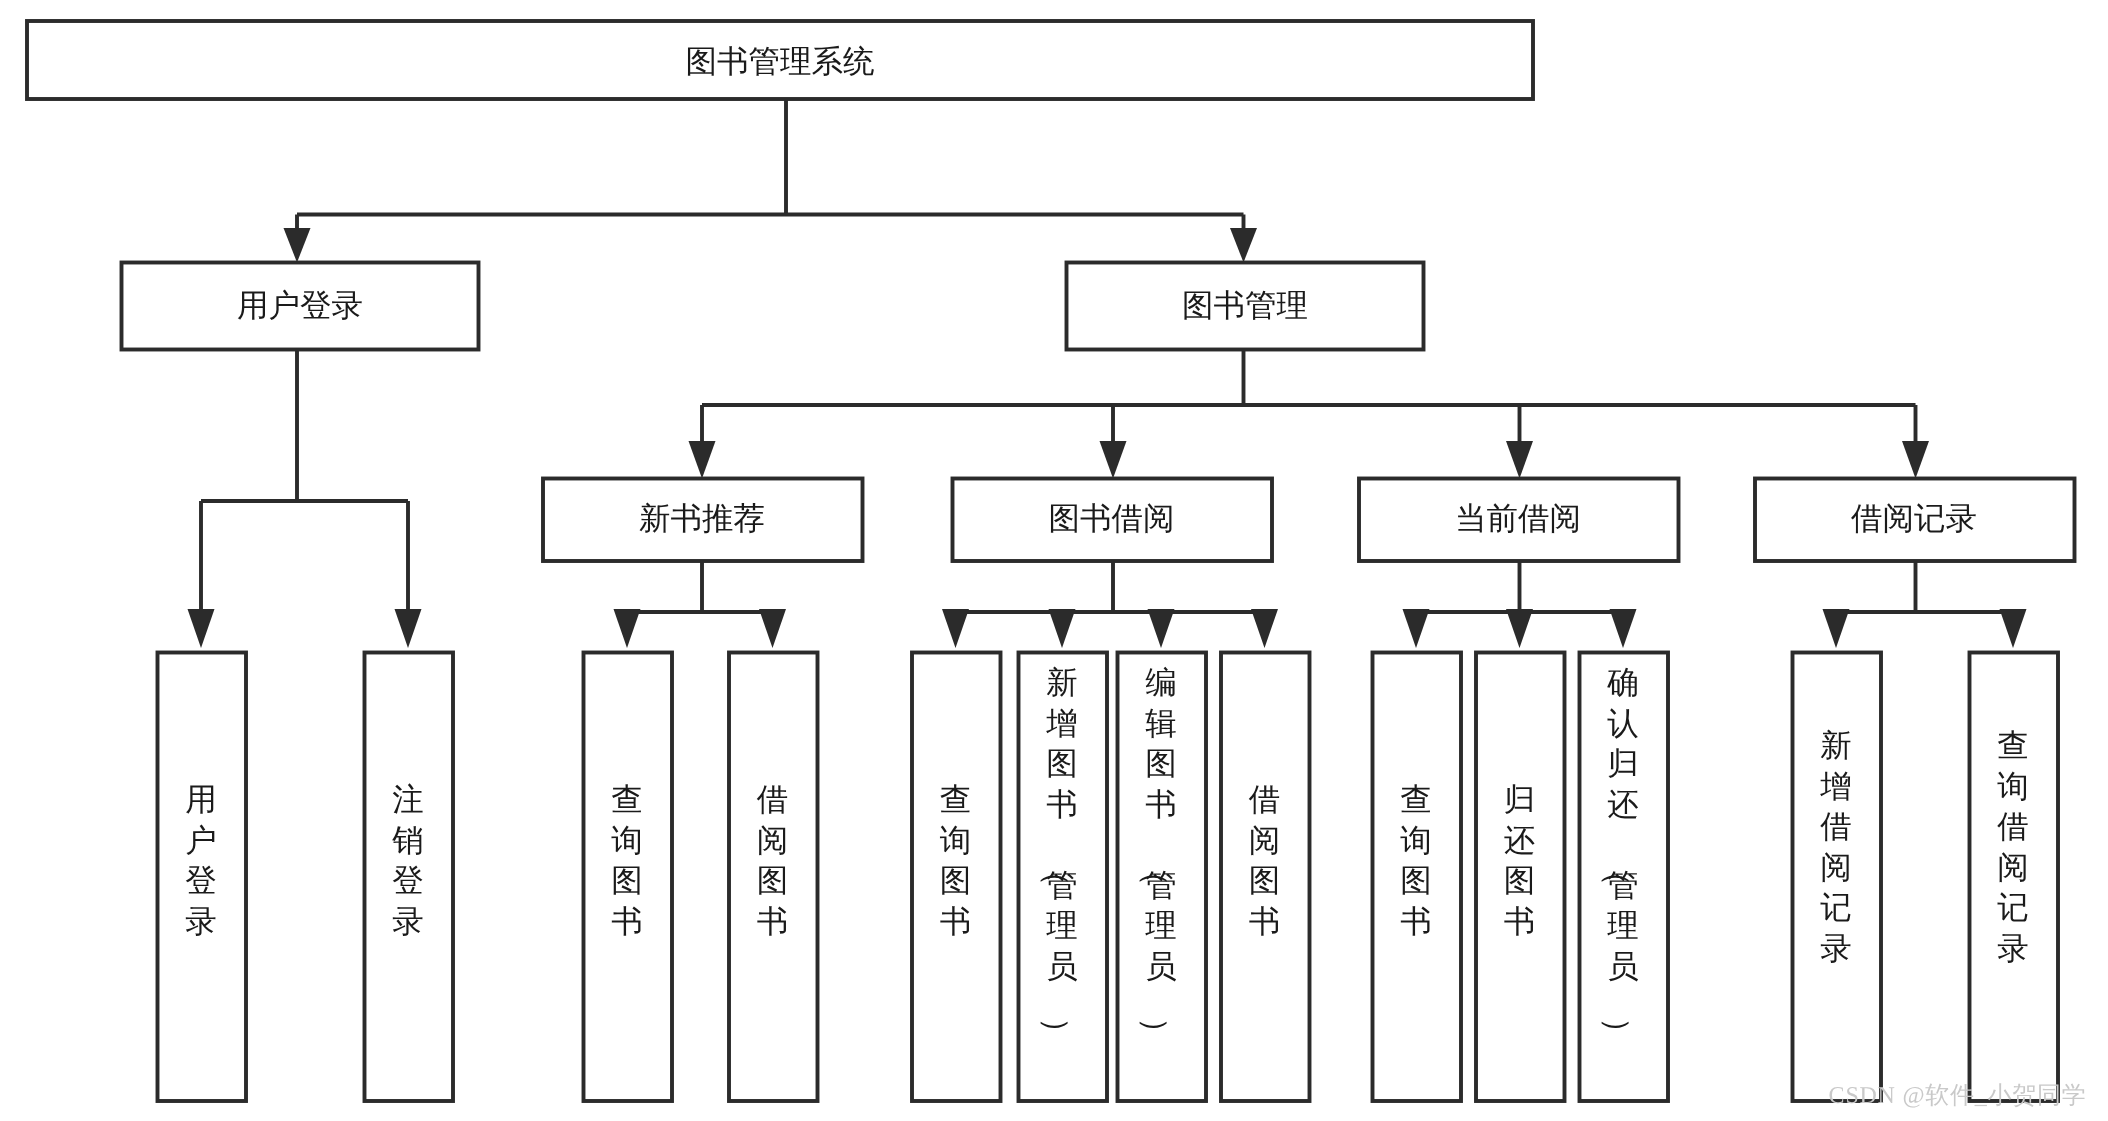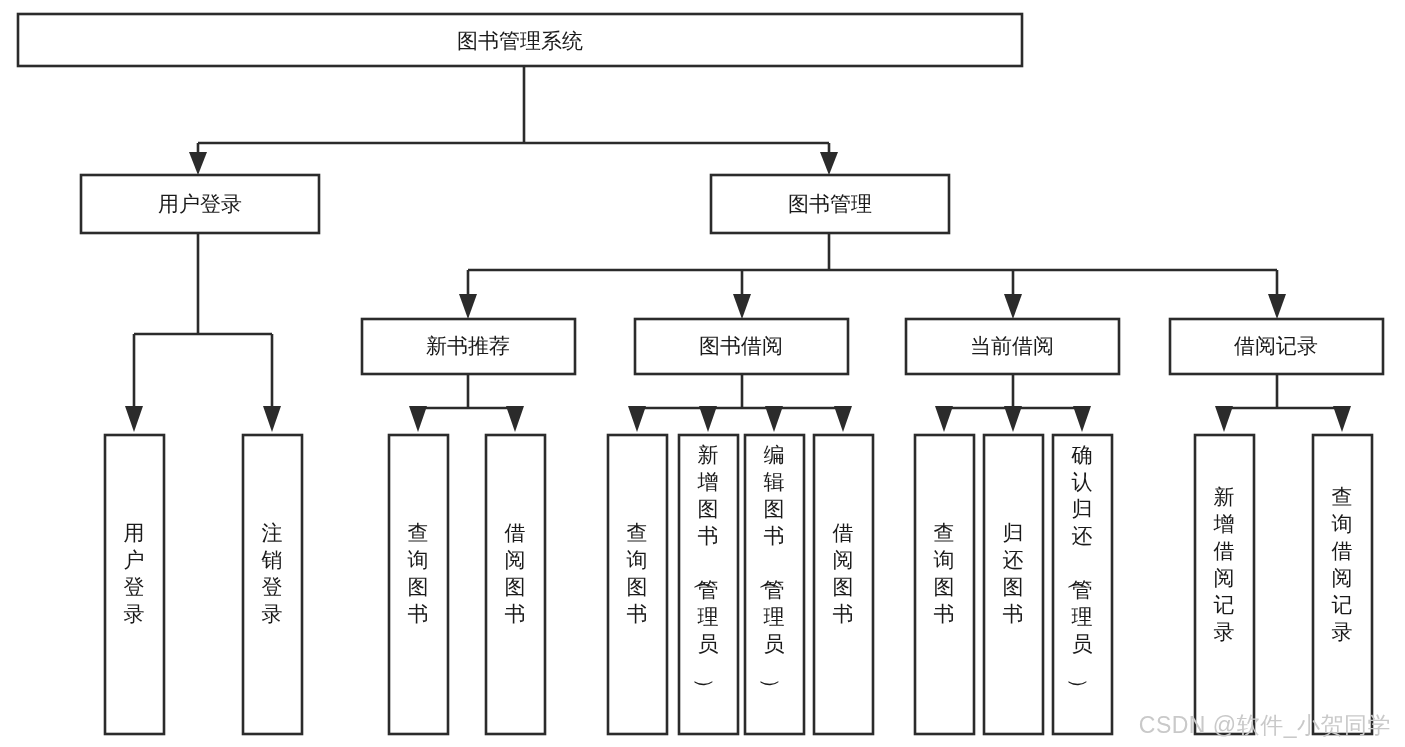--- a/index.html
+++ b/index.html
@@ -50,22 +50,22 @@
   }
   .arrowhead {
     fill: #2b2b2b;
     stroke: none;
   }
   .watermark {
     position: absolute;
     right: 14px;
     bottom: 6px;
     color: #c9c9c9;
-    font-size: 23px;
-    font-family: Liberation Sans, sans-serif;
+    font-size: 16px;
+    font-family: Liberation Serif, serif;
     letter-spacing: 0.5px;
     white-space: nowrap;
     pointer-events: none;
   }
 </style>
 </head>
 <body>
 
 <div id="stage">
 

